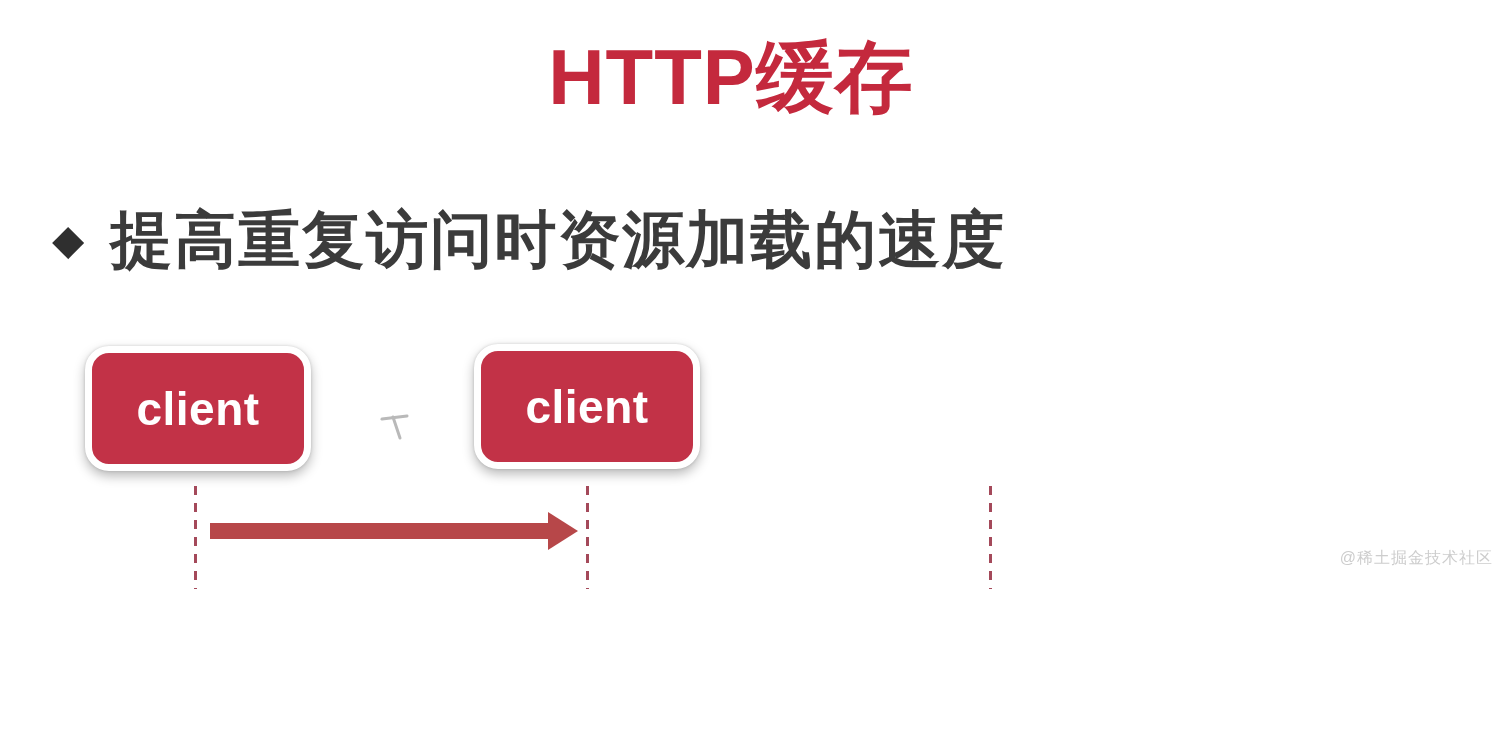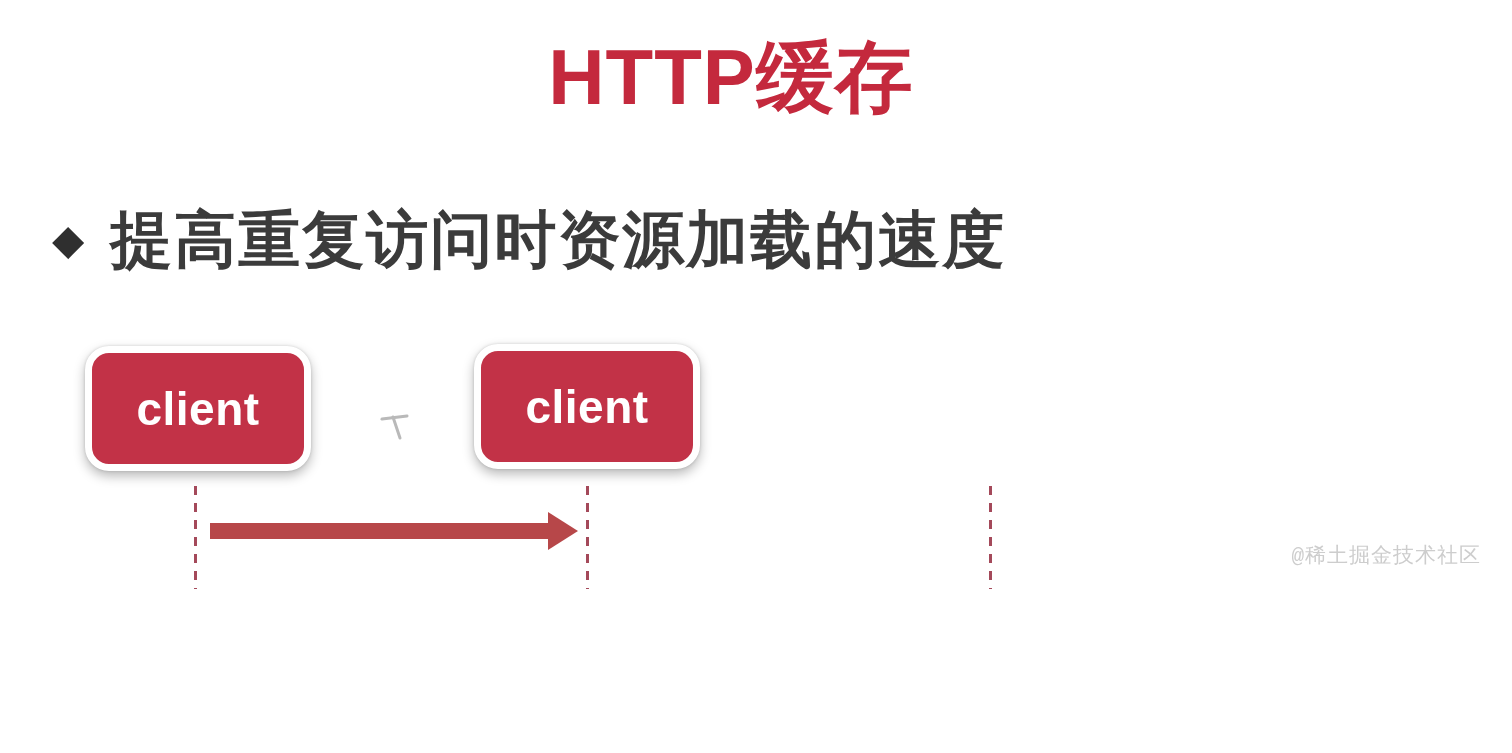--- a/index.html
+++ b/index.html
@@ -121,26 +121,25 @@
     position: absolute;
     left: 380px;
     top: 410px;
     width: 30px;
     height: 30px;
   }
 
   
   .watermark {
     position: absolute;
-    right: 31px;
+    right: 19px;
     bottom: 20px;
-    font-size: 21px;
+    font-size: 16px;
     letter-spacing: 1px;
     color: var(--watermark, #cdcdcd);
-    font-family: Liberation Mono, monospace;
   }
 </style>
 </head>
 <body>
 
 <div class="slide">
 
   <h1 class="title">HTTP缓存</h1>
 
   <div class="bullet-row">

